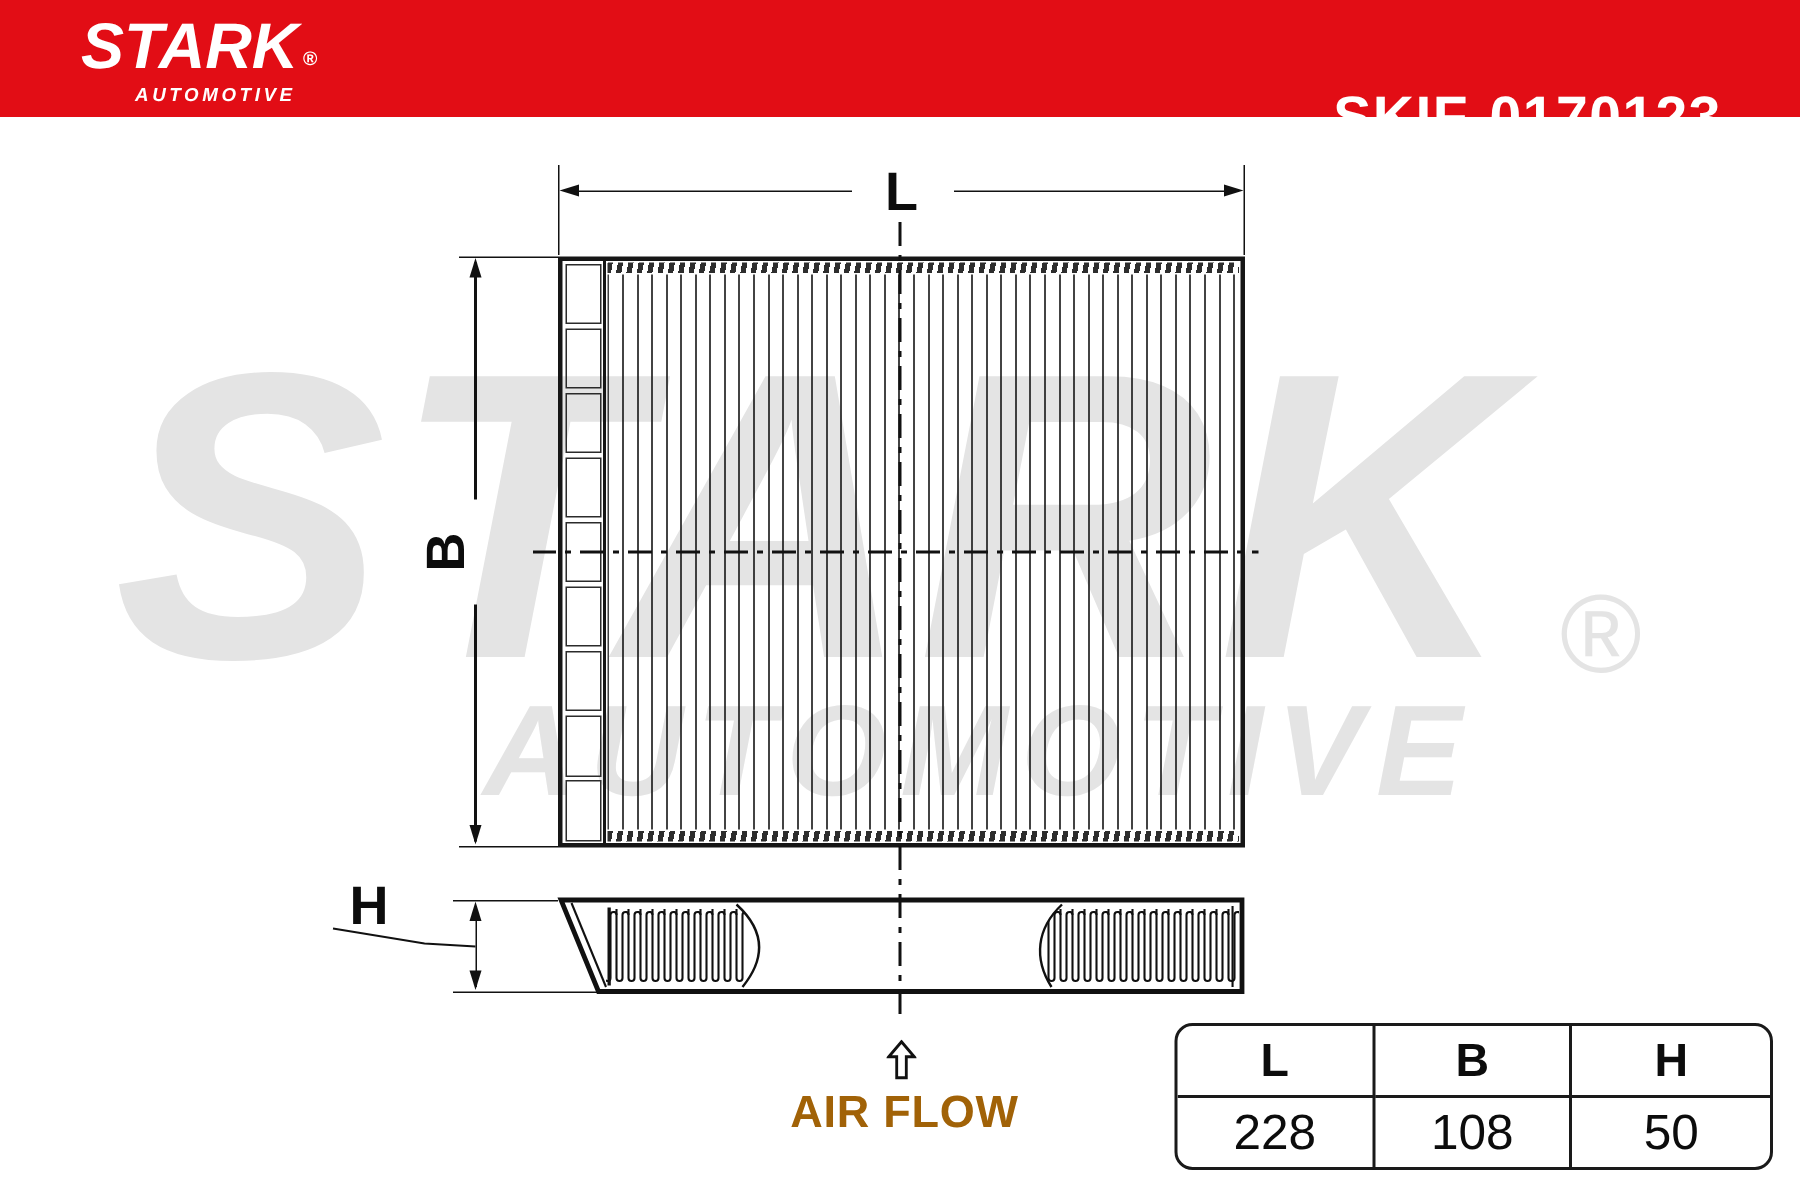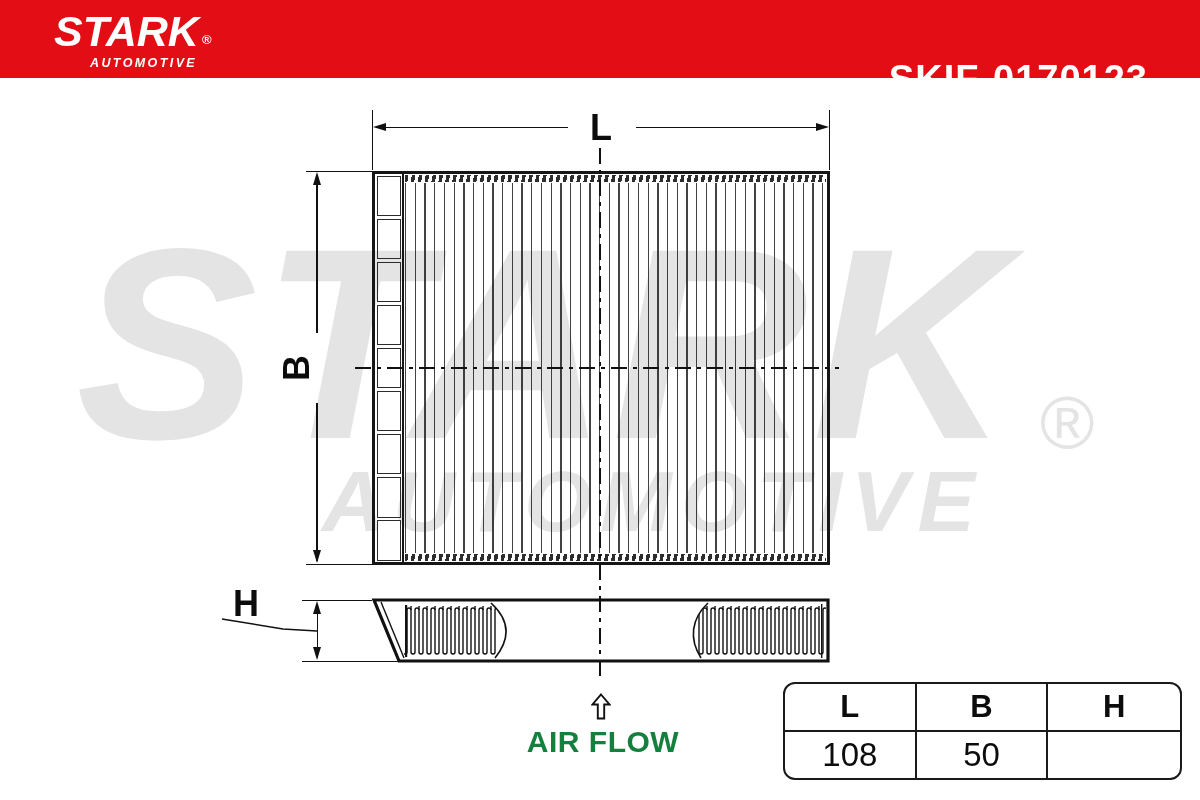--- a/index.html
+++ b/index.html
@@ -76,21 +76,21 @@
     background:repeating-linear-gradient(to right, rgba(25,25,25,0.82) 0 1.3px, transparent 1.3px 9.7px);
   }
 
   
   .side-view { position:absolute; left:370px; top:594px; width:462px; height:74px; z-index:2; }
 
   
   .air-arrow { position:absolute; left:591px; top:693px; z-index:3; }
   .air-label {
     position:absolute; left:510px; top:725px; width:186px; text-align:center;
-    font-size:30px; font-weight:bold; letter-spacing:0.5px; color:#15803d; z-index:3;
+    font-size:30px; font-weight:bold; letter-spacing:0.5px; color:#a16207; z-index:3;
   }
 
   
   .dims-table {
     position:absolute; left:783px; top:682px; width:399px; height:98px;
     border:2.5px solid #1a1a1a; border-radius:12px; overflow:hidden;
     display:grid; grid-template-columns:1fr 1fr 1fr; grid-template-rows:48px 1fr;
     background:#fff; z-index:5;
   }
   .dims-cell {
@@ -203,17 +203,18 @@
     <svg width="20" height="27" viewBox="0 0 20 27">
       <path d="M10,1.5 L18.5,11.5 H13.2 V25.5 H6.8 V11.5 H1.5 Z" fill="#ffffff" stroke="#111" stroke-width="1.9"></path>
     </svg>
   </div>
   <div class="air-label">AIR FLOW</div>
 
   <div class="dims-table">
     <div class="dims-cell dims-head">L</div>
     <div class="dims-cell dims-head">B</div>
     <div class="dims-cell dims-head">H</div>
+    <div class="dims-cell dims-val">228</div>
     <div class="dims-cell dims-val">108</div>
     <div class="dims-cell dims-val">50</div>
   </div>
 
 </div>
 
 </body></html>

